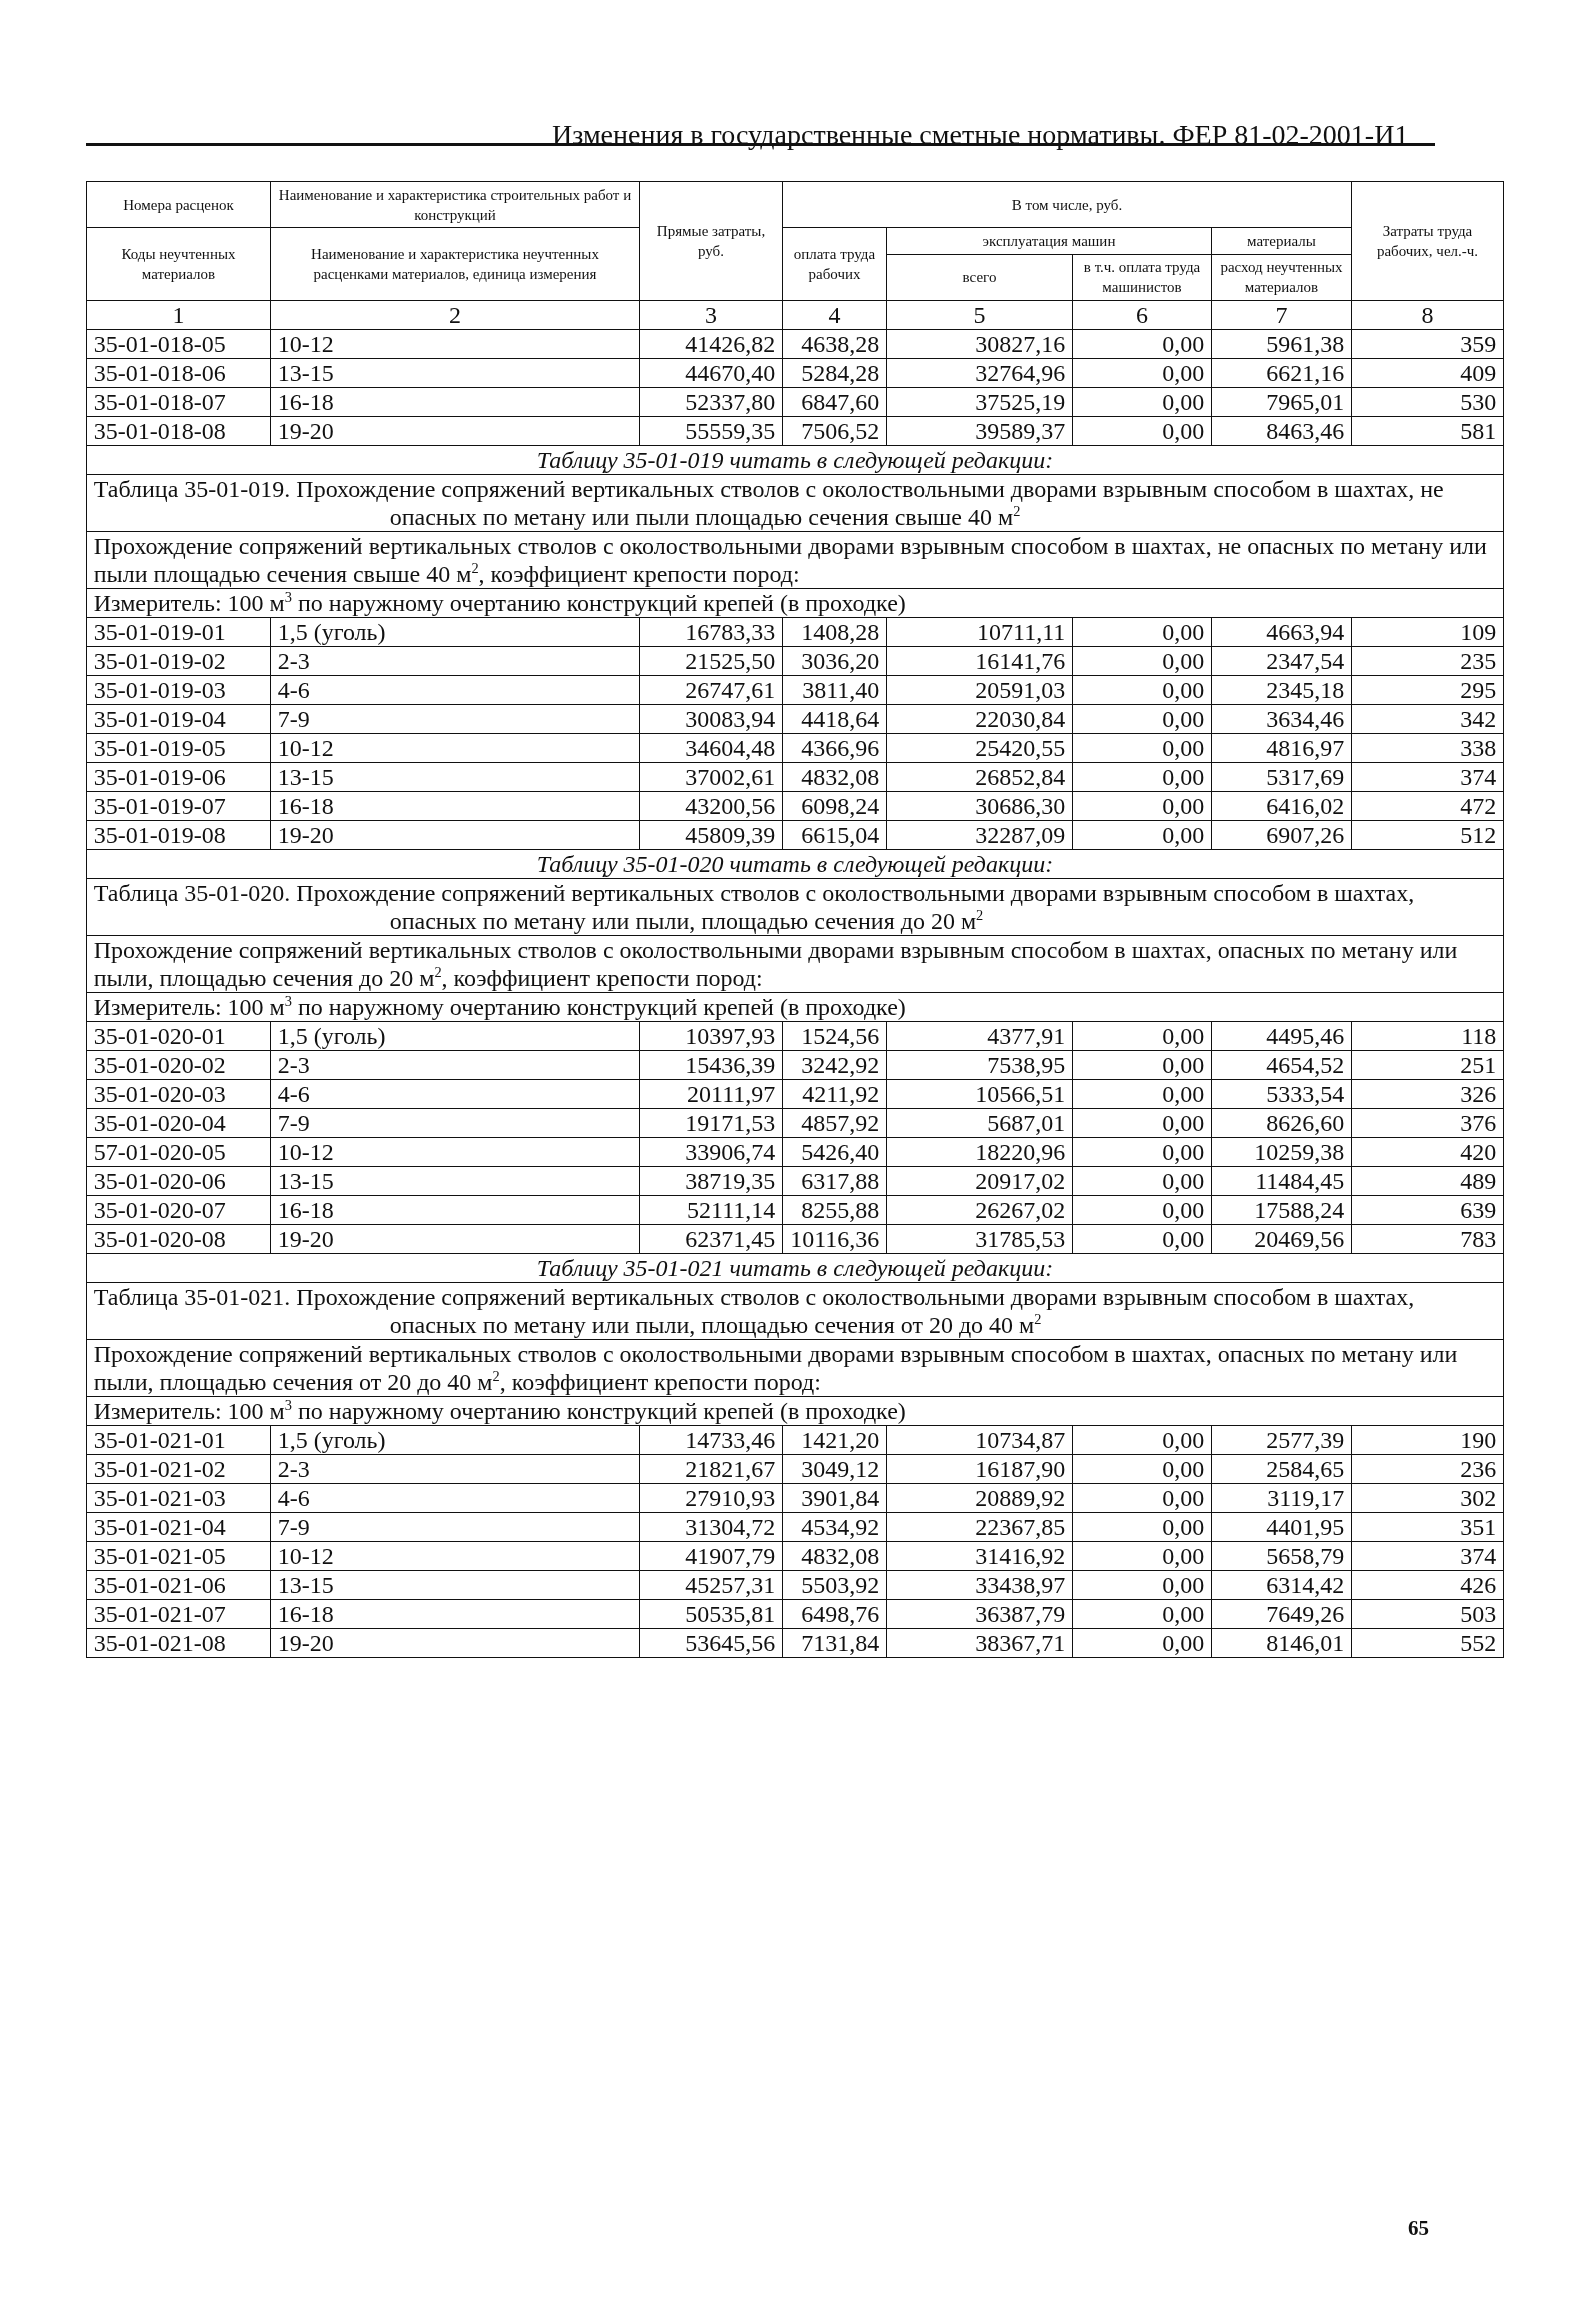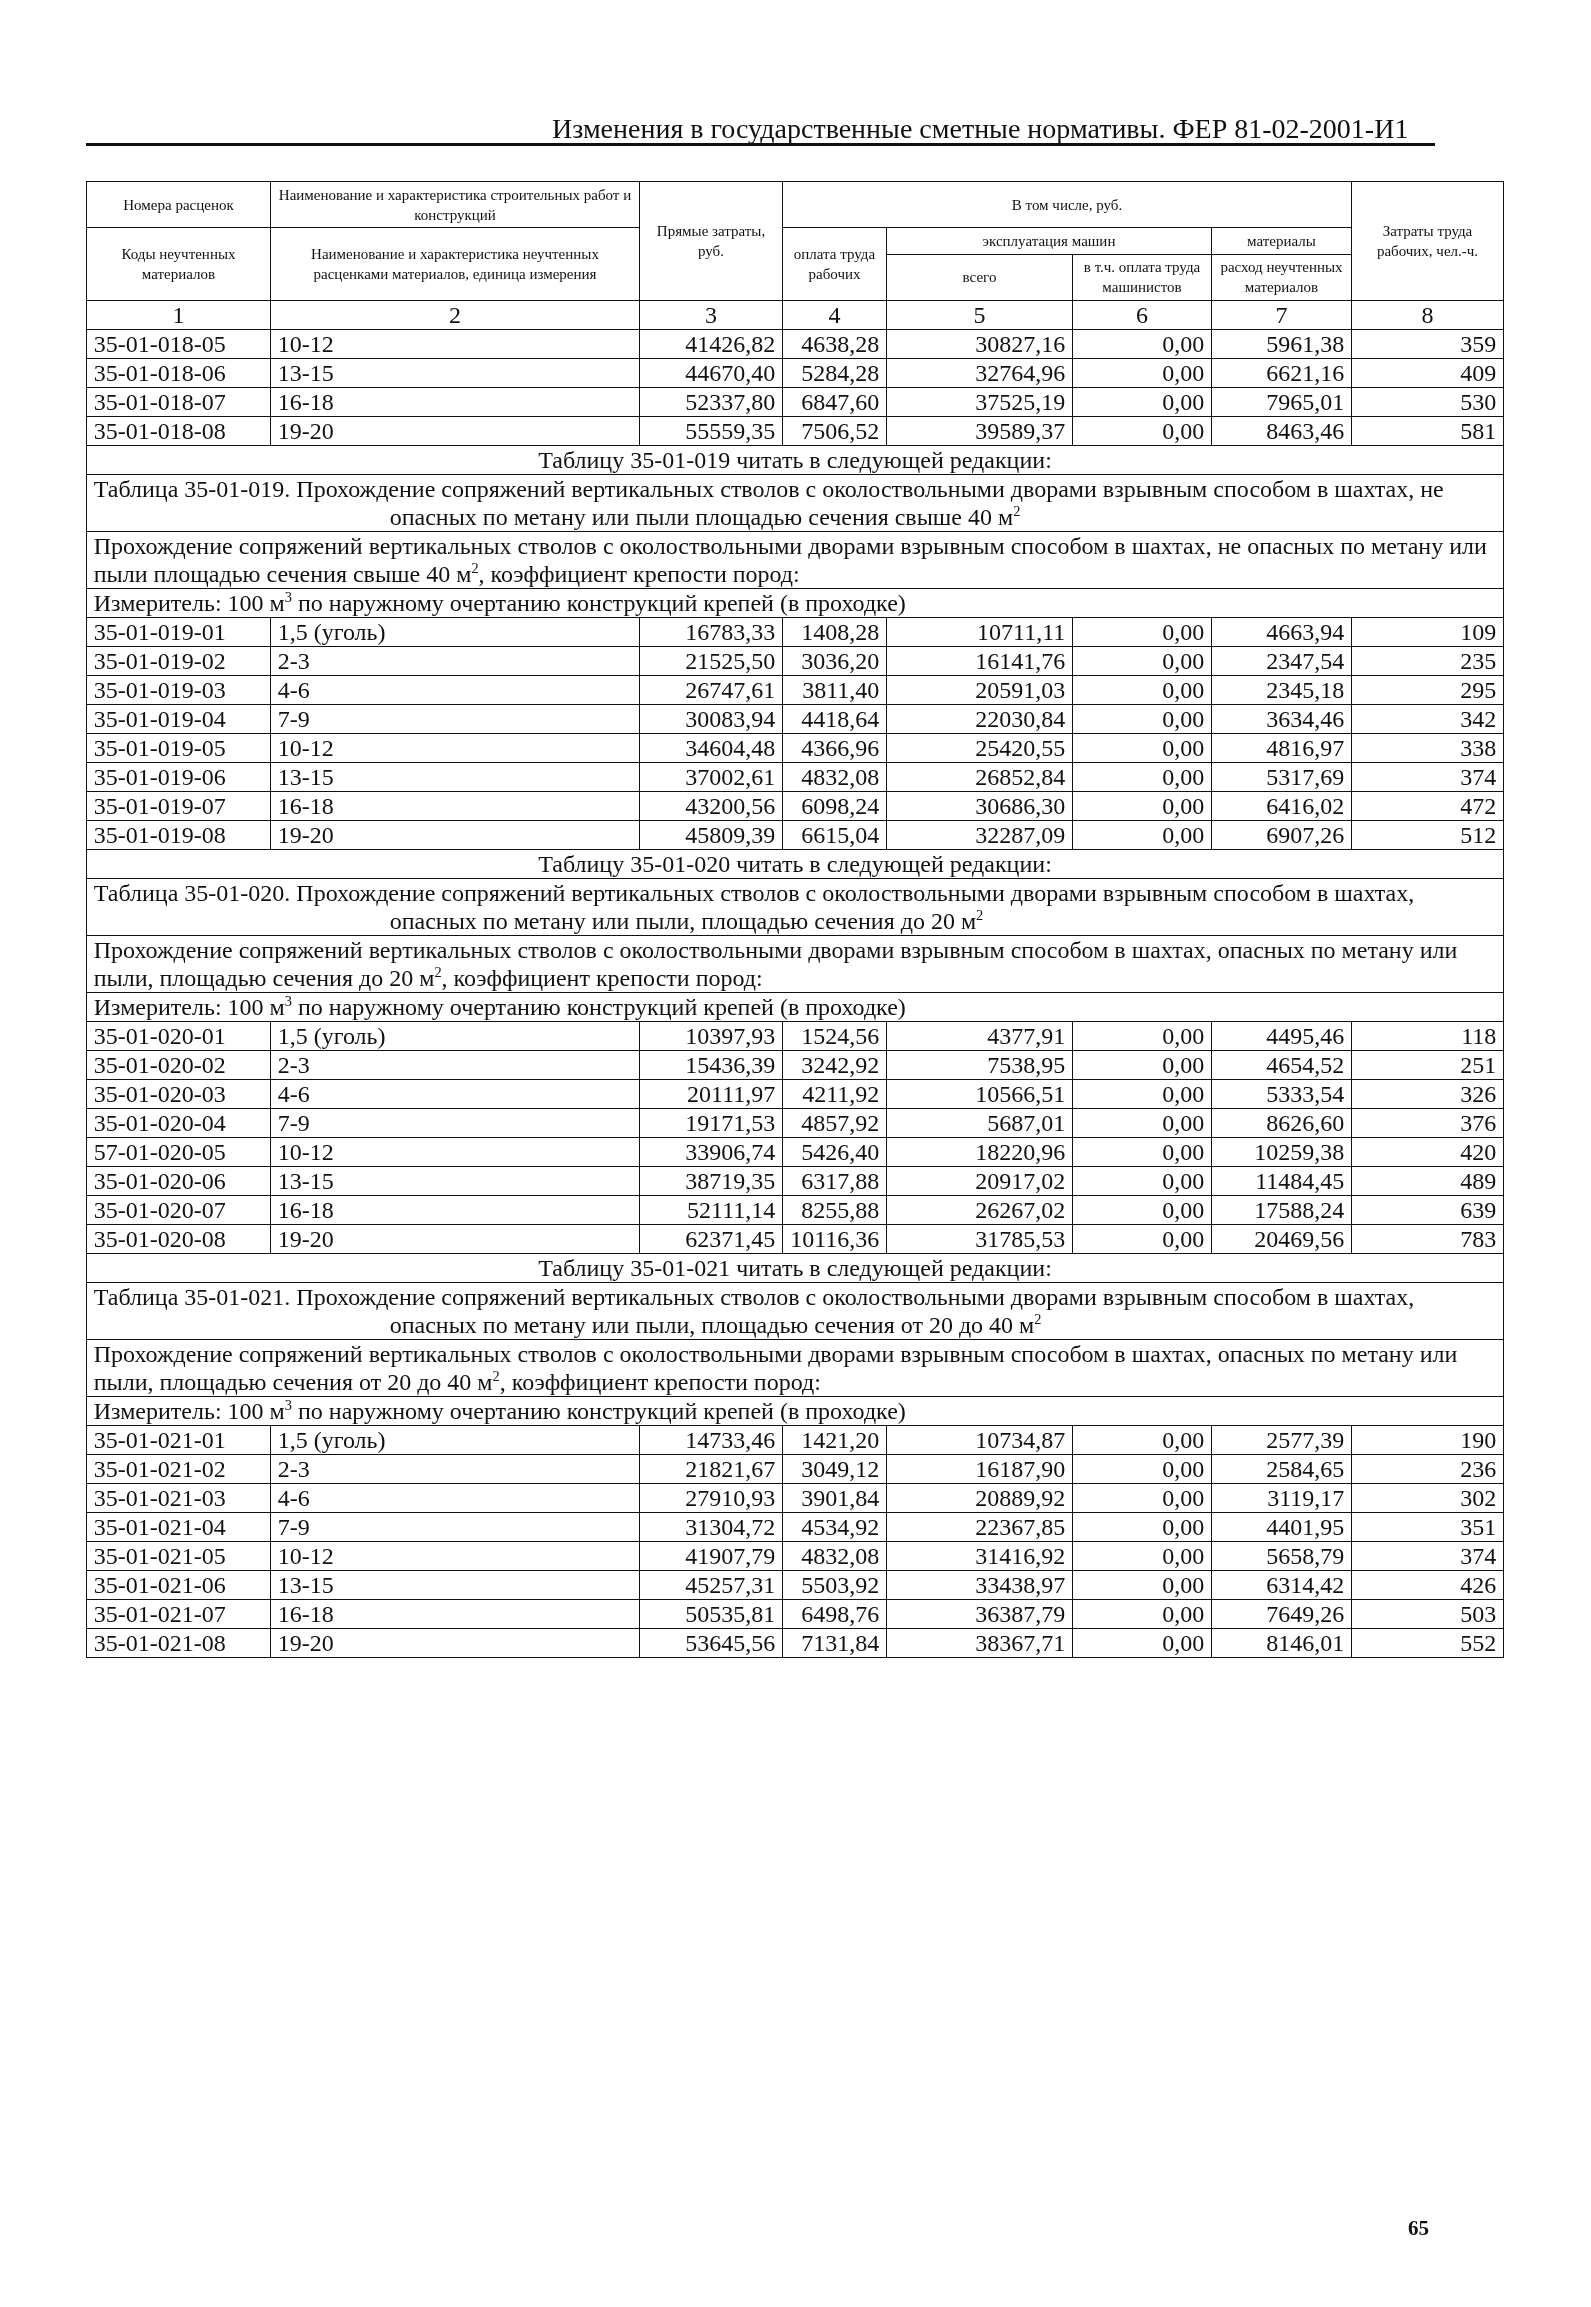--- a/index.html
+++ b/index.html
@@ -1,25 +1,25 @@
 <!DOCTYPE html>
 <html style="font-size:10.8px"><head>
 <meta charset="utf-8">
 <style>
   html,body{margin:0;padding:0;background:#fff;}
   body{width:1592px;height:2307px;position:relative;font-family:"Liberation Serif","DejaVu Serif",serif;color:#111;overflow:hidden;}
-  .running-head{position:absolute;left:552px;top:113px;font-size:28px;letter-spacing:0;text-align:right;}
+  .running-head{position:absolute;left:552px;top:119px;font-size:28px;letter-spacing:0;text-align:right;}
   .head-rule{position:absolute;left:86px;top:143px;width:1349px;height:2.7px;background:#111;}
   table.main{position:absolute;left:86px;top:181px;width:1417px;border-collapse:collapse;table-layout:fixed;padding-left:39px;}
   table.main td,table.main th{border:1.3px solid #111;padding:0 6.7px;font-size:24px;line-height:28px;vertical-align:middle;font-weight:normal;}
   table.main th{font-size:15px;line-height:20px;text-align:center;padding:2.7px 2.7px;}
   .num{text-align:right;}
   .b{font-weight:bold;}
   .colnum td{text-align:center;font-size:17.5px;line-height:20px;}
-  .read-row td{font-family:"Liberation Serif",serif;font-weight:bold;text-align:center;font-size:35px;line-height:53px;margin-left:33px;}
+  .read-row td{font-family:"Liberation Serif",serif;font-style:italic;font-weight:bold;text-align:center;font-size:35px;line-height:53px;margin-left:33px;}
   .title-row td{font-weight:bold;font-size:32px;line-height:38px;padding:16px 6.7px 16px 6.7px;}
   .title-row .tt{display:block;padding-left:296px;text-indent:-296px;}
   .desc-row td{font-weight:bold;font-size:20px;line-height:24px;padding-left:182px;}
   .meas-row td{font-size:21.6px;line-height:27px;padding-left:182px;margin-left:28px;}
   sup{font-size:60%;line-height:0;}
   .page-number{position:absolute;left:1408px;top:2216px;font-size:21px;font-weight:bold;}
 </style>
 </head>
 <body>
 

